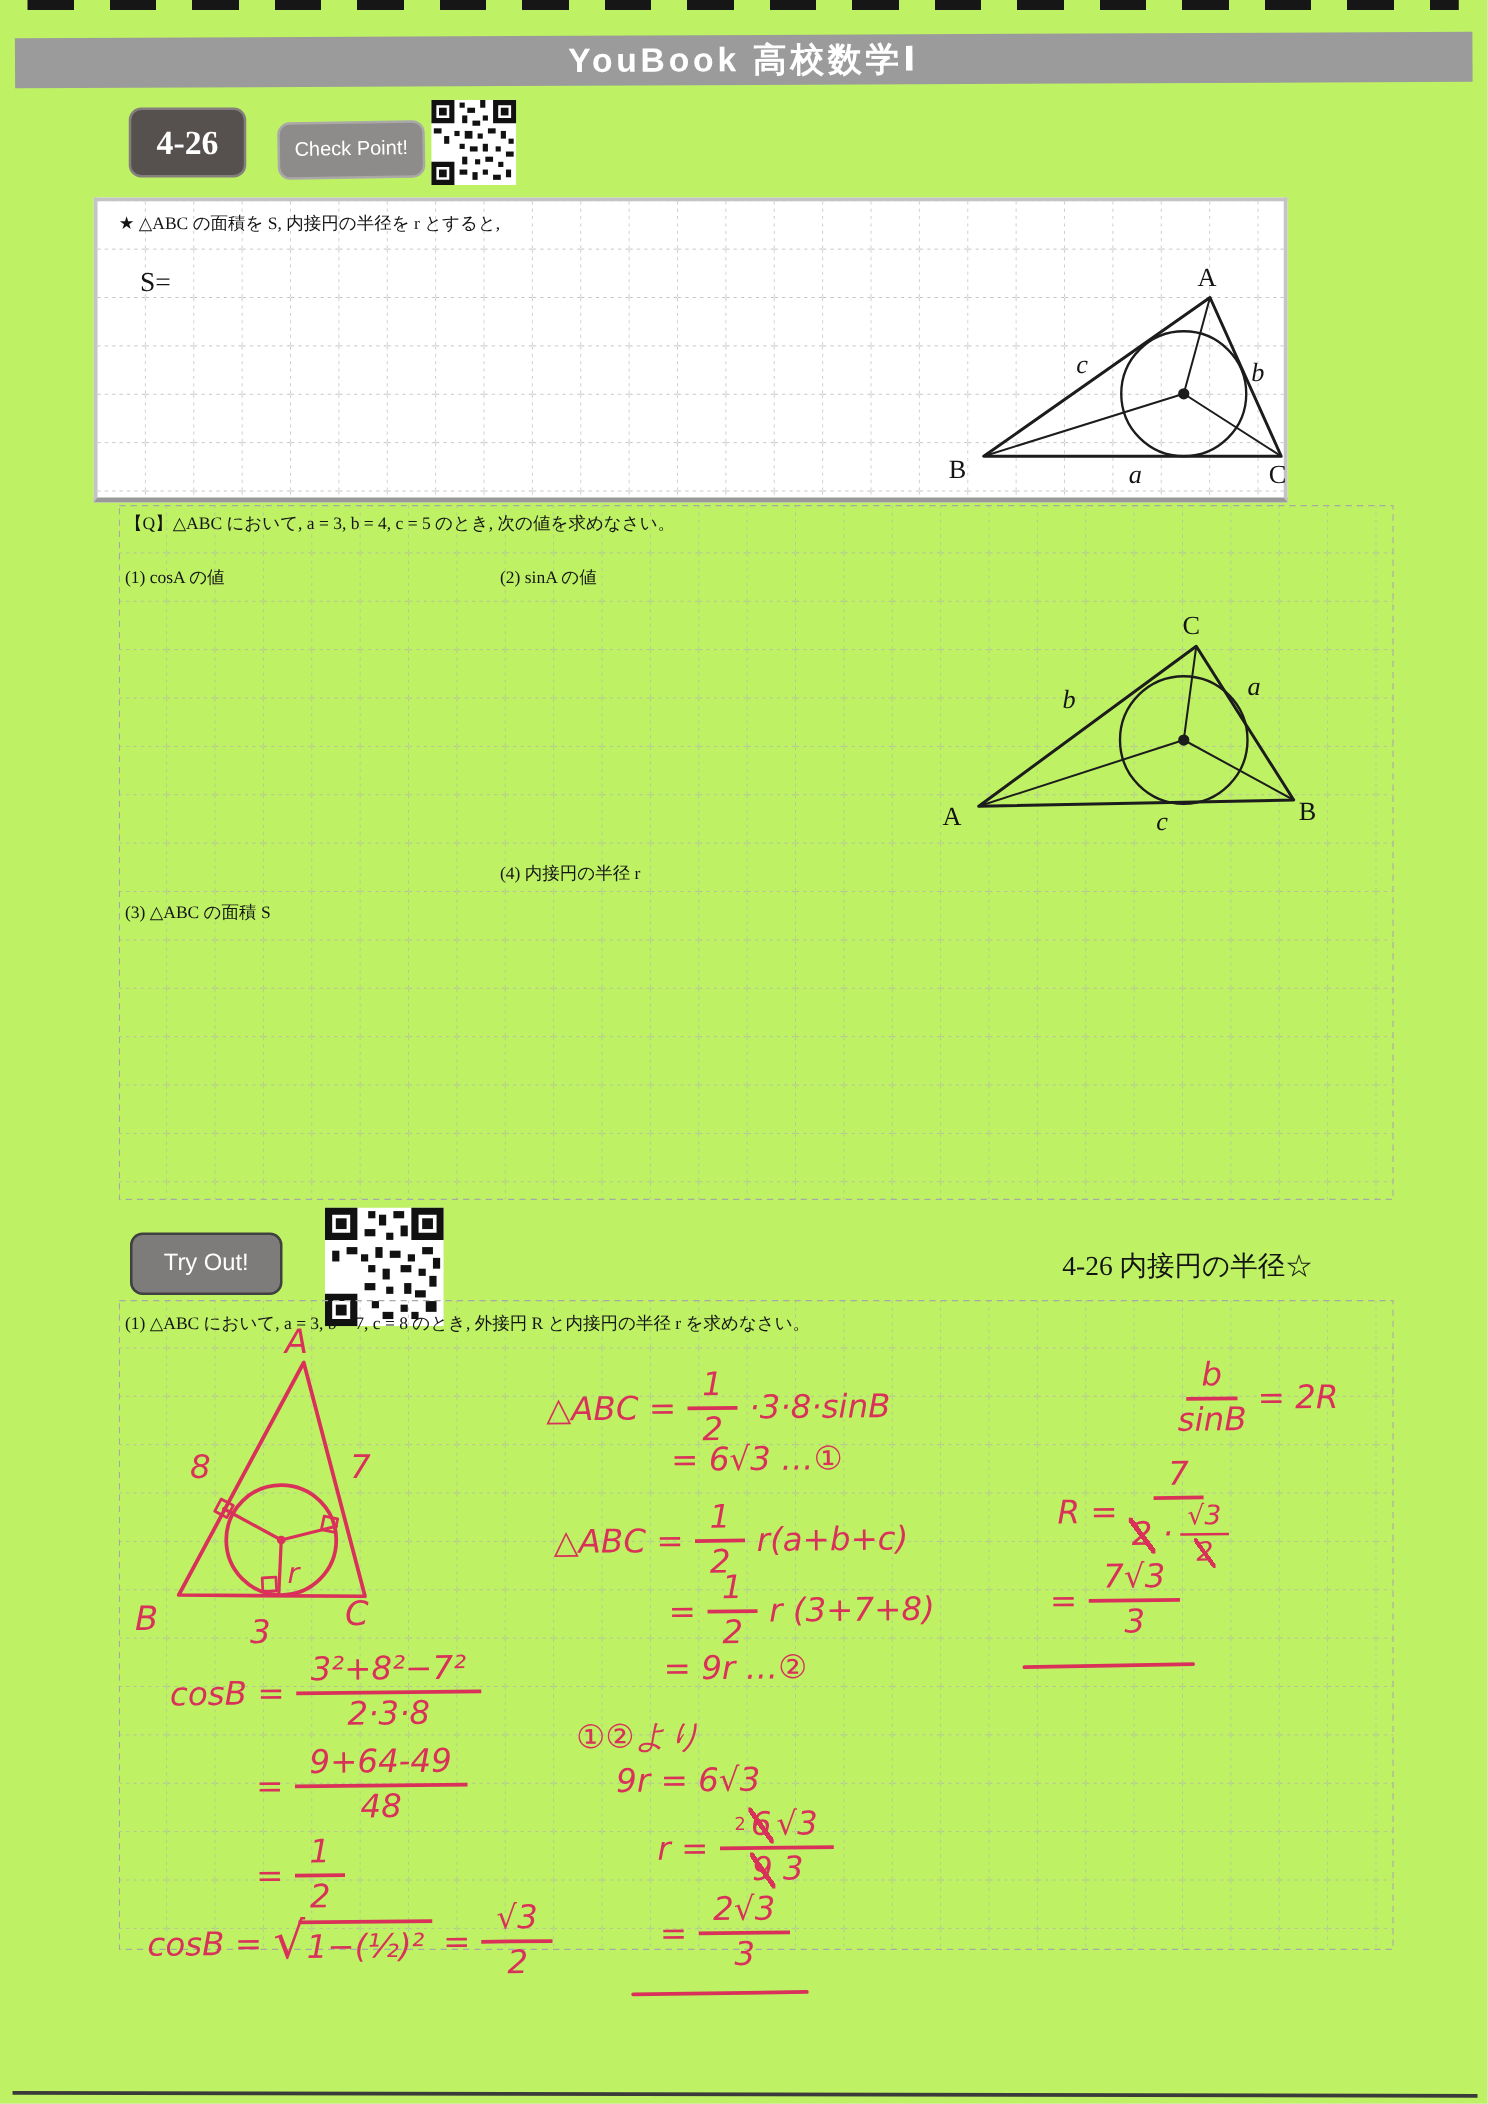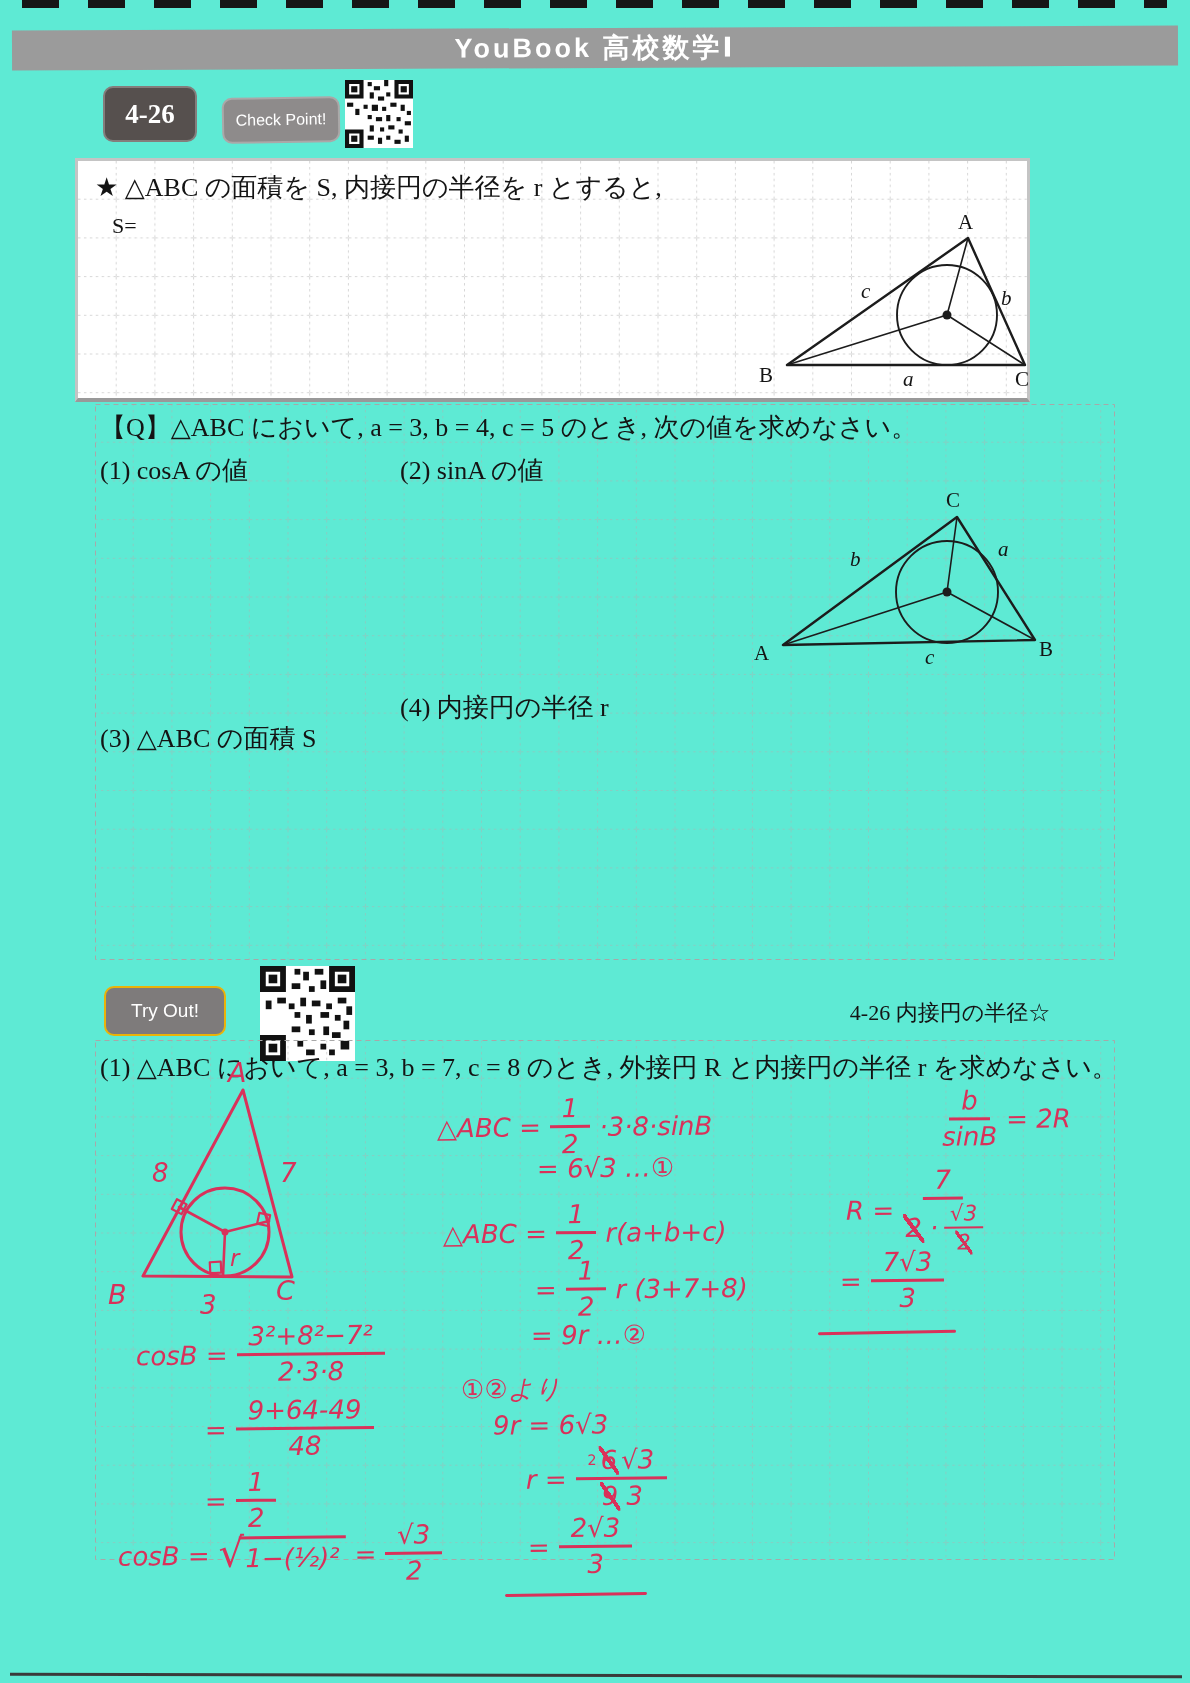--- a/index.html
+++ b/index.html
@@ -1,42 +1,42 @@
 <!DOCTYPE html>
 <html><head>
 <meta charset="utf-8">
 <style>
   :root{ --ink:#d9315a; --gridline:#b0b0b0; }
   html,body{margin:0;padding:0;background:#e8e8e8;}
-  .page{position:relative;width:1190px;height:1683px;background:#5eead4;overflow:hidden;
+  .page{position:relative;width:1190px;height:1683px;background:#bef264;overflow:hidden;
         font-family:"Liberation Serif","DejaVu Serif",serif;color:#151515;margin:0 auto;}
   
   .scan-top{position:absolute;left:22px;top:0;width:1145px;height:8px;
             background:repeating-linear-gradient(90deg,#161616 0 37px,transparent 37px 66px);}
   .scan-bottom{position:absolute;left:10px;top:1674px;width:1172px;height:3px;background:#3a3a3a;transform:rotate(0.12deg);}
   
   .header-bar{position:absolute;left:12px;top:28px;width:1166px;height:40px;background:#9b9b9b;
               display:flex;align-items:center;justify-content:center;transform:rotate(-0.25deg);}
   .header-bar span{color:#fff;font-family:"Liberation Sans","DejaVu Sans",sans-serif;font-weight:bold;
                    font-size:27px;letter-spacing:3px;}
   .badge{position:absolute;left:103px;top:86px;width:90px;height:52px;background:#56504e;border:2px solid #847e7c;
          border-radius:10px;color:#fff;display:flex;align-items:center;justify-content:center;
          font-size:27px;font-weight:bold;}
   .btn{position:absolute;border-radius:10px;color:#fff;font-family:"Liberation Sans","DejaVu Sans",sans-serif;
        display:flex;align-items:center;justify-content:center;cursor:pointer;}
   .btn-check{left:222px;top:97px;width:114px;height:42px;background:#8e8b8b;border:2px solid #aba8a8;font-size:16px;transform:rotate(-1deg);}
-  .btn-try{left:104px;top:986px;width:118px;height:46px;background:#7e7b7b;border:2px solid #eab308;font-size:19px;}
+  .btn-try{left:104px;top:986px;width:118px;height:46px;background:#7e7b7b;border:2px solid #404040;font-size:19px;}
   .qr{position:absolute;}
   .section-title{position:absolute;left:424px;top:92px;font-family:"Liberation Sans","DejaVu Sans",sans-serif;
                  font-weight:bold;font-size:31px;color:#101010;}
   
   .cp-box{position:absolute;left:75px;top:158px;width:955px;height:244px;background:#fff;
           border:3px solid #c4c4c4;border-bottom:4px solid #999;box-sizing:border-box;}
   .grid-svg{position:absolute;left:0;top:0;}
-  .printed{position:absolute;font-size:26px;color:#141414;white-space:nowrap;}
+  .printed{position:absolute;font-size:14px;color:#141414;white-space:nowrap;}
   .try-head{position:absolute;left:800px;top:998px;width:300px;text-align:center;font-size:22px;}
   
   .hw{position:absolute;display:flex;align-items:center;gap:9px;white-space:nowrap;
       color:var(--ink);font-family:"DejaVu Sans",sans-serif;font-style:italic;font-size:26px;transform:rotate(-0.6deg);}
   .fr{display:inline-flex;flex-direction:column;align-items:center;line-height:1.12;}
   .fr>.nu{padding:0 12px 2px;border-bottom:3px solid currentColor;display:inline-flex;align-items:flex-end;gap:2px;}
   .fr>.de{padding-top:2px;display:inline-flex;gap:6px;align-items:center;}
   .fr.small{font-size:0.82em;}
   .fr.small>.nu{border-bottom-width:2.5px;padding:0 6px 1px;}
   sup.cnc{font-size:0.55em;transform:translateY(-0.5em);font-style:normal;}

